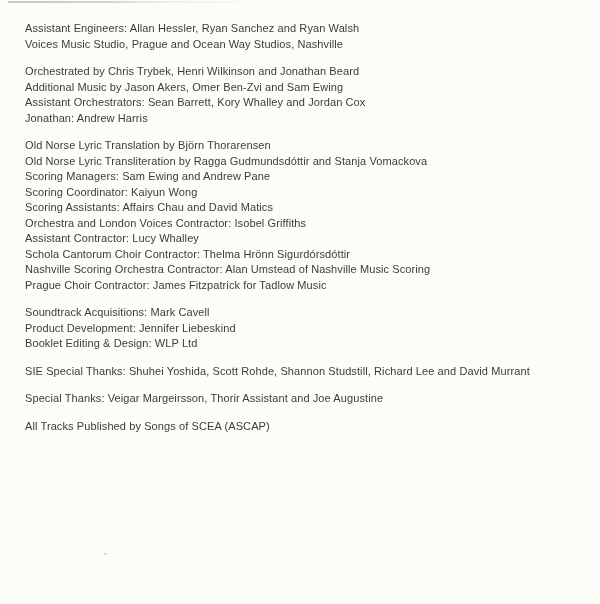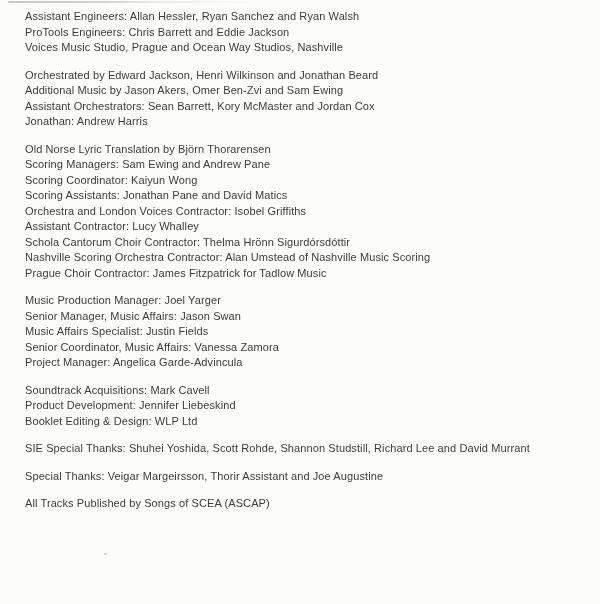--- a/index.html
+++ b/index.html
@@ -38,21 +38,21 @@
     top: 553px;
     width: 3px;
     height: 2px;
     background: rgba(150,148,140,0.45);
     border-radius: 50%;
     filter: blur(0.3px);
   }
   .credits {
     position: absolute;
     left: 25px;
-    top: 9px;
+    top: 21px;
     right: 12px;
     font-family: "Liberation Sans", "DejaVu Sans", sans-serif;
     font-size: 11px;
     line-height: 15.5px;
     letter-spacing: 0.1px;
     color: #3d3c38;
     -webkit-font-smoothing: antialiased;
   }
   .para {
     margin: 0 0 12px 0;
@@ -67,50 +67,43 @@
 <body style="background: rgb(252, 252, 248);">
 
 <div class="page">
   <div class="scan-artifact"></div>
   <div class="scan-speck"></div>
 
   <div class="credits" style="color: rgb(61, 60, 56);">
 
     <div class="para">
       <p class="line">Assistant Engineers: Allan Hessler, Ryan Sanchez and Ryan Walsh</p>
-      <p class="line">ProTools Engineers: Chris Barrett and Eddie Jackson</p>
       <p class="line">Voices Music Studio, Prague and Ocean Way Studios, Nashville</p>
     </div>
 
     <div class="para">
-      <p class="line">Orchestrated by Edward Jackson, Henri Wilkinson and Jonathan Beard</p>
+      <p class="line">Orchestrated by Chris Trybek, Henri Wilkinson and Jonathan Beard</p>
       <p class="line">Additional Music by Jason Akers, Omer Ben-Zvi and Sam Ewing</p>
-      <p class="line">Assistant Orchestrators: Sean Barrett, Kory McMaster and Jordan Cox</p>
+      <p class="line">Assistant Orchestrators: Sean Barrett, Kory Whalley and Jordan Cox</p>
       <p class="line">Jonathan: Andrew Harris</p>
     </div>
 
     <div class="para">
       <p class="line">Old Norse Lyric Translation by Björn Thorarensen</p>
+      <p class="line">Old Norse Lyric Transliteration by Ragga Gudmundsdóttir and Stanja Vomackova</p>
       <p class="line">Scoring Managers: Sam Ewing and Andrew Pane</p>
       <p class="line">Scoring Coordinator: Kaiyun Wong</p>
-      <p class="line">Scoring Assistants: Jonathan Pane and David Matics</p>
+      <p class="line">Scoring Assistants: Affairs Chau and David Matics</p>
       <p class="line">Orchestra and London Voices Contractor: Isobel Griffiths</p>
       <p class="line">Assistant Contractor: Lucy Whalley</p>
       <p class="line">Schola Cantorum Choir Contractor: Thelma Hrönn Sigurdórsdóttir</p>
       <p class="line">Nashville Scoring Orchestra Contractor: Alan Umstead of Nashville Music Scoring</p>
       <p class="line">Prague Choir Contractor: James Fitzpatrick for Tadlow Music</p>
     </div>
 
-    <div class="para">
-      <p class="line">Music Production Manager: Joel Yarger</p>
-      <p class="line">Senior Manager, Music Affairs: Jason Swan</p>
-      <p class="line">Music Affairs Specialist: Justin Fields</p>
-      <p class="line">Senior Coordinator, Music Affairs: Vanessa Zamora</p>
-      <p class="line">Project Manager: Angelica Garde-Advincula</p>
-    </div>
 
     <div class="para">
       <p class="line">Soundtrack Acquisitions: Mark Cavell</p>
       <p class="line">Product Development: Jennifer Liebeskind</p>
       <p class="line">Booklet Editing &amp; Design: WLP Ltd</p>
     </div>
 
     <div class="para">
       <p class="line">SIE Special Thanks: Shuhei Yoshida, Scott Rohde, Shannon Studstill, Richard Lee and David Murrant</p>
     </div>

